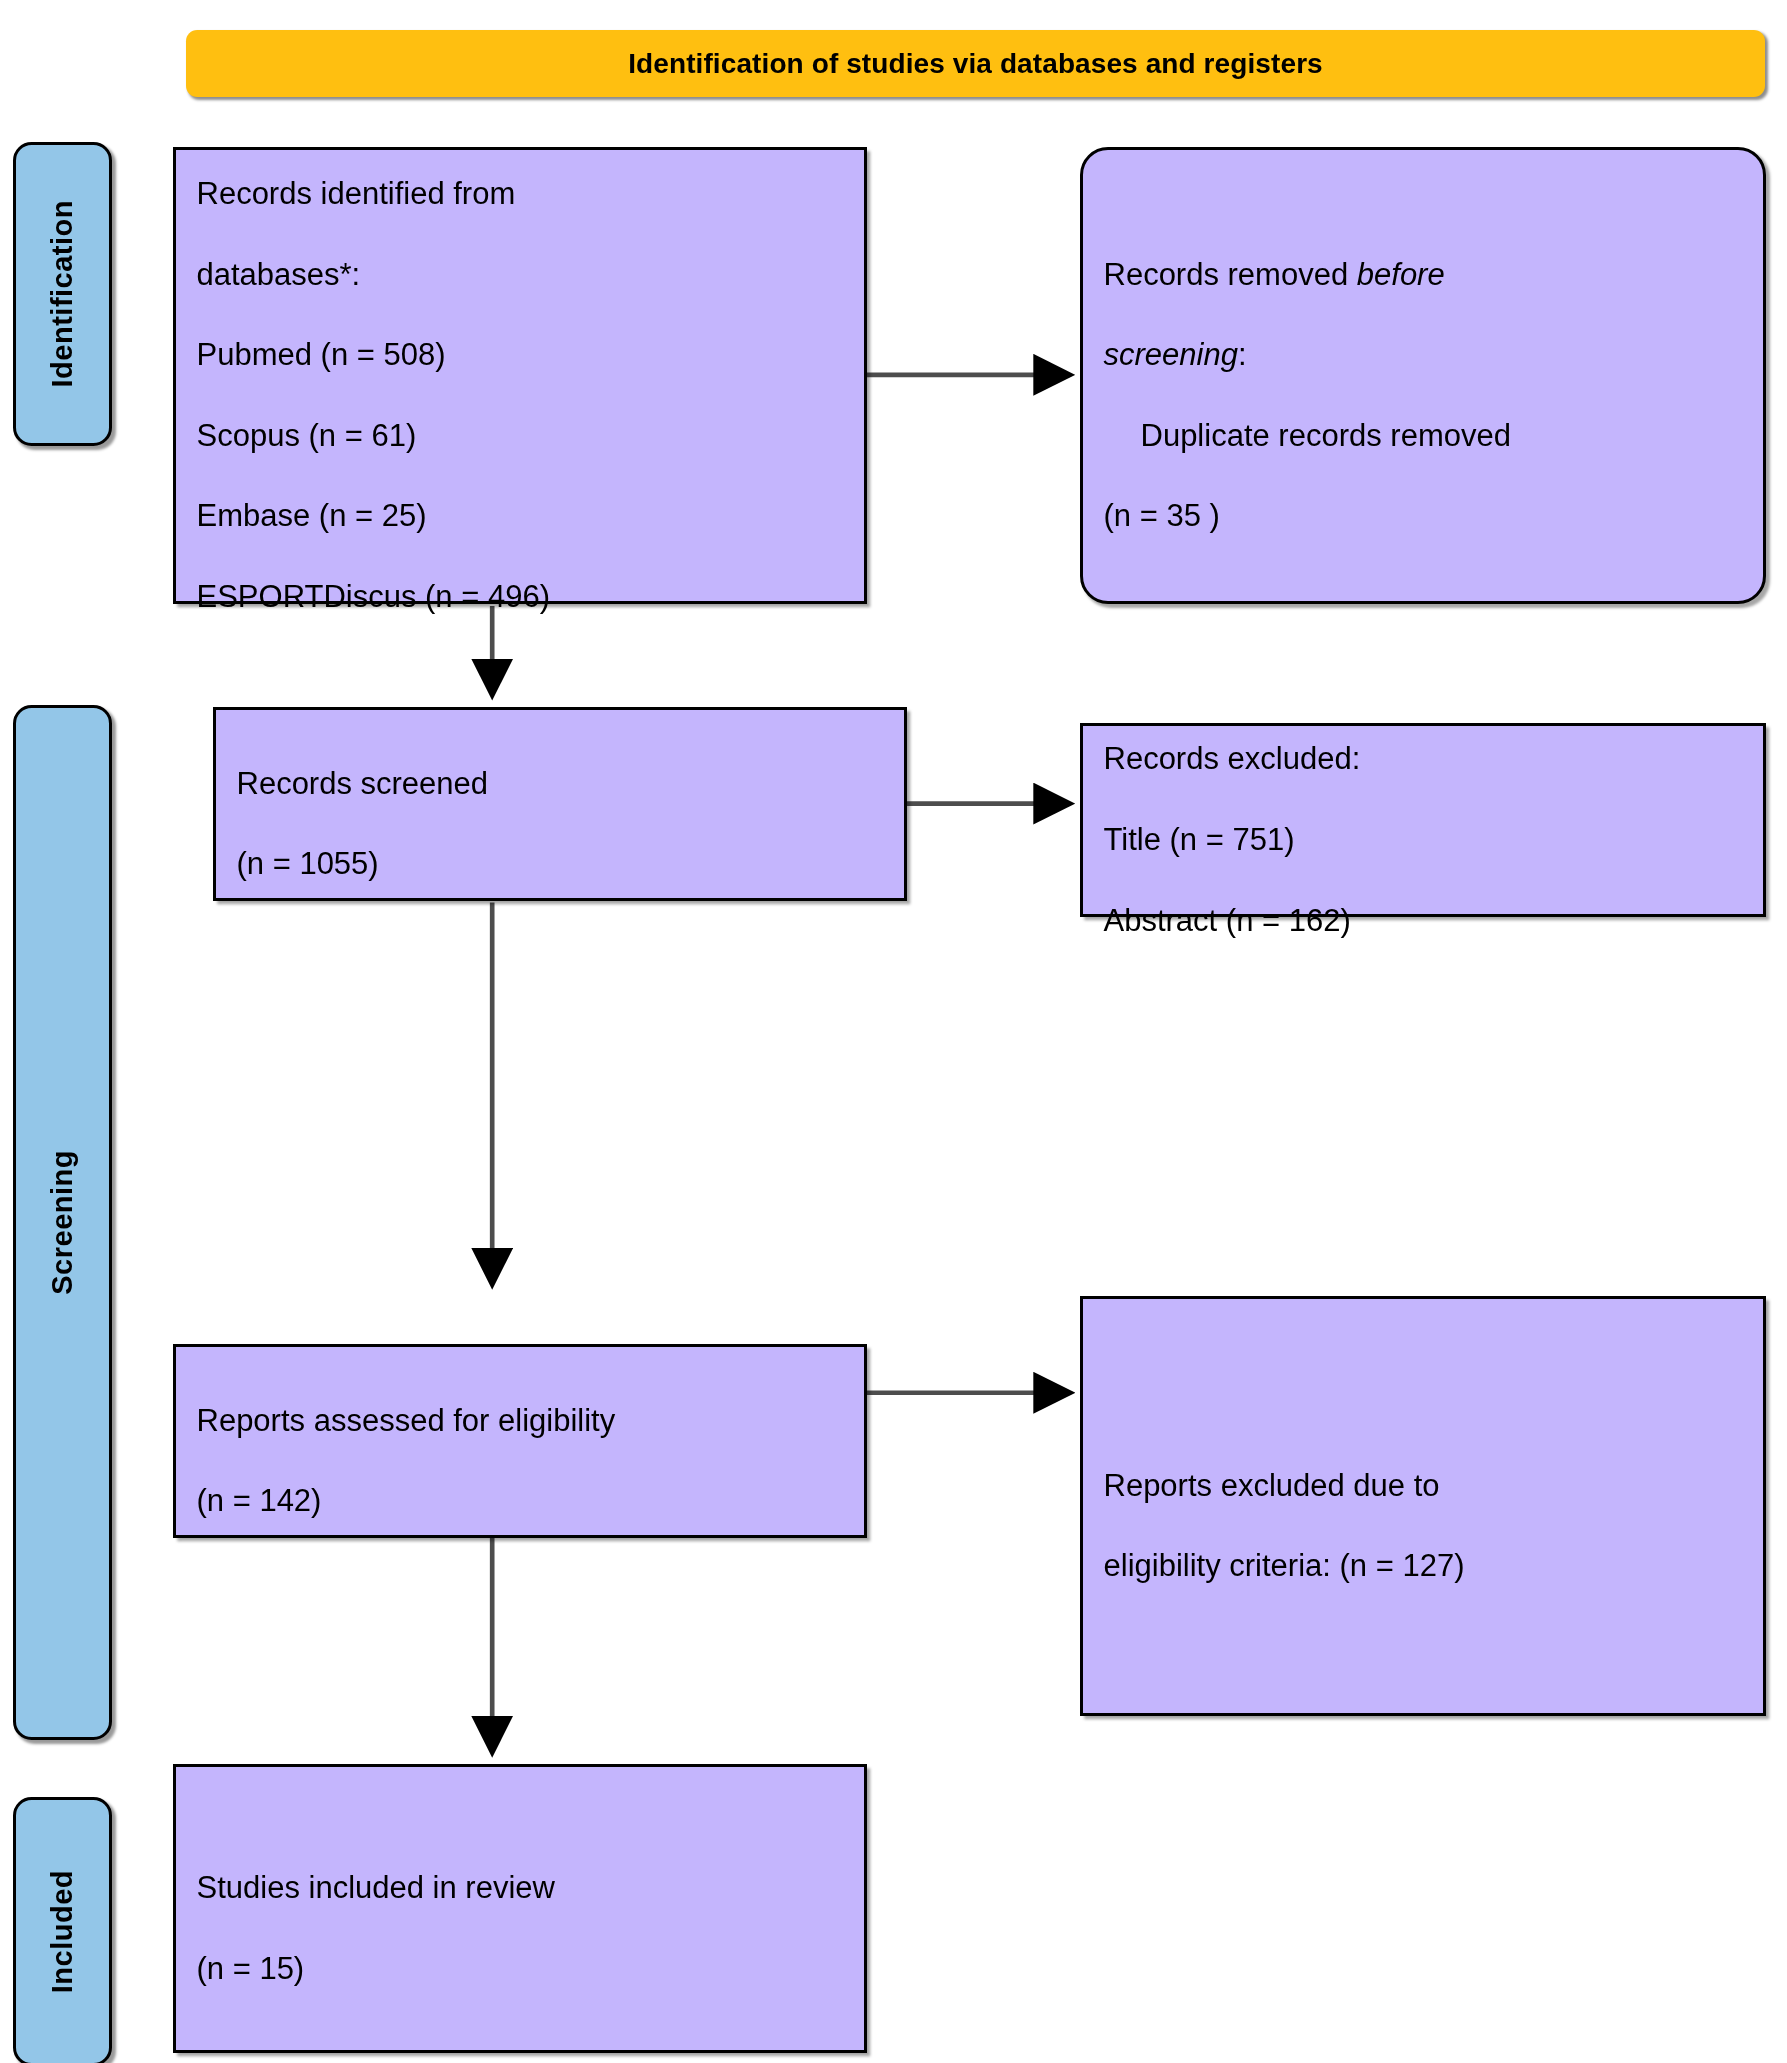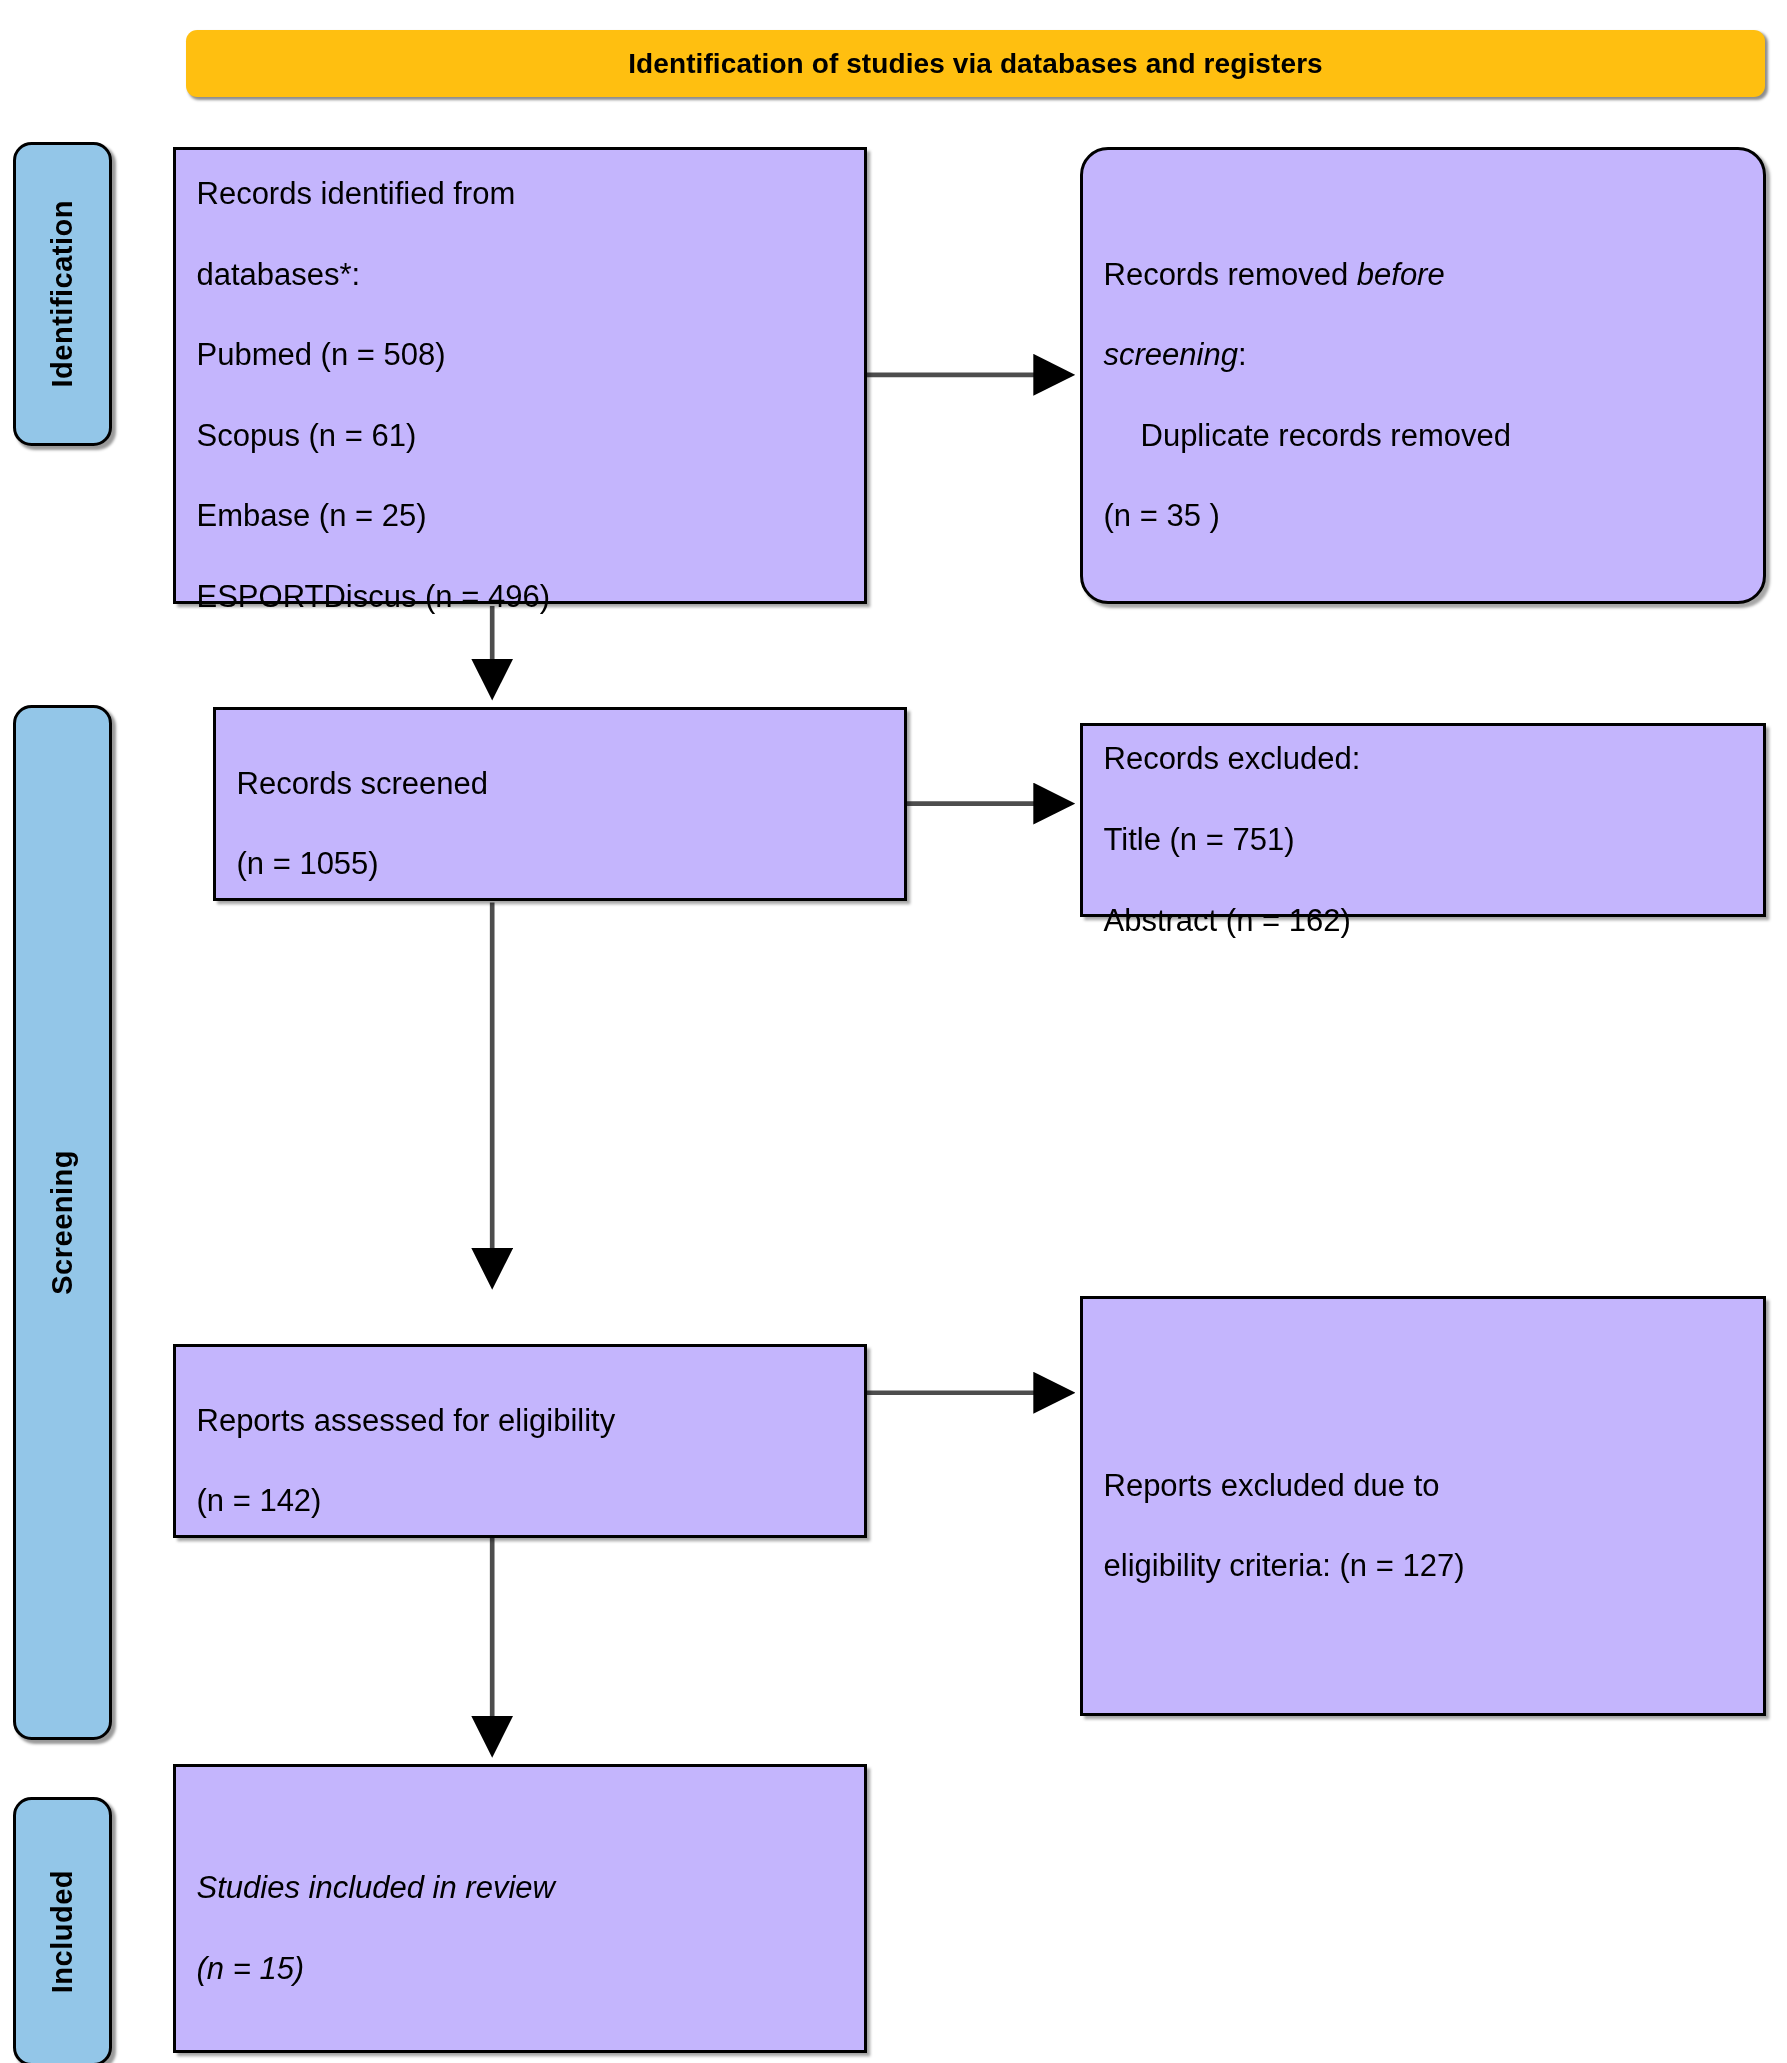--- a/index.html
+++ b/index.html
@@ -89,21 +89,21 @@
   .flow-box-text .ital { font-style: italic; }
   .flow-box-text .indent { display: inline-block; width: 37px; }
 
   
   #box-identified      { left: 173px;  top: 147px;  width: 694px;  height: 457px; }
   #box-removed         { left: 1080px; top: 147px;  width: 686px;  height: 457px; border-radius: 28px; }
   #box-screened        { left: 173px;  top: 707px;  width: 694px;  height: 194px; margin-left: 40px; }
   #box-excluded        { left: 1080px; top: 707px;  width: 686px;  height: 194px; margin-top: 16px; }
   #box-assessed        { left: 173px;  top: 1296px; width: 694px;  height: 194px; margin-top: 48px; }
   #box-reports-excluded{ left: 1080px; top: 1296px; width: 686px;  height: 420px; }
-  #box-included        { left: 173px;  top: 1764px; width: 694px;  height: 289px; font-style: italic; }
+  #box-included        { left: 173px;  top: 1764px; width: 694px;  height: 289px; }
 
   
   #connectors {
     position: absolute;
     left: 0;
     top: 0;
     width: 1787px;
     height: 2064px;
     pointer-events: none;
   }

